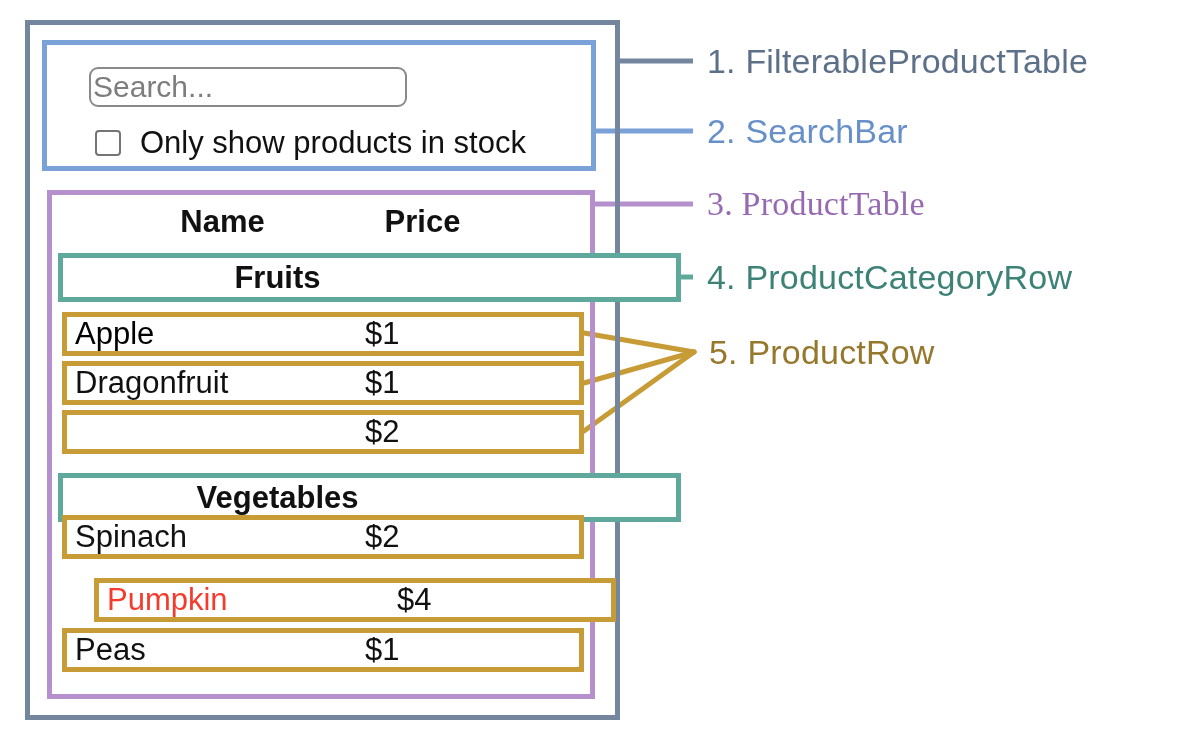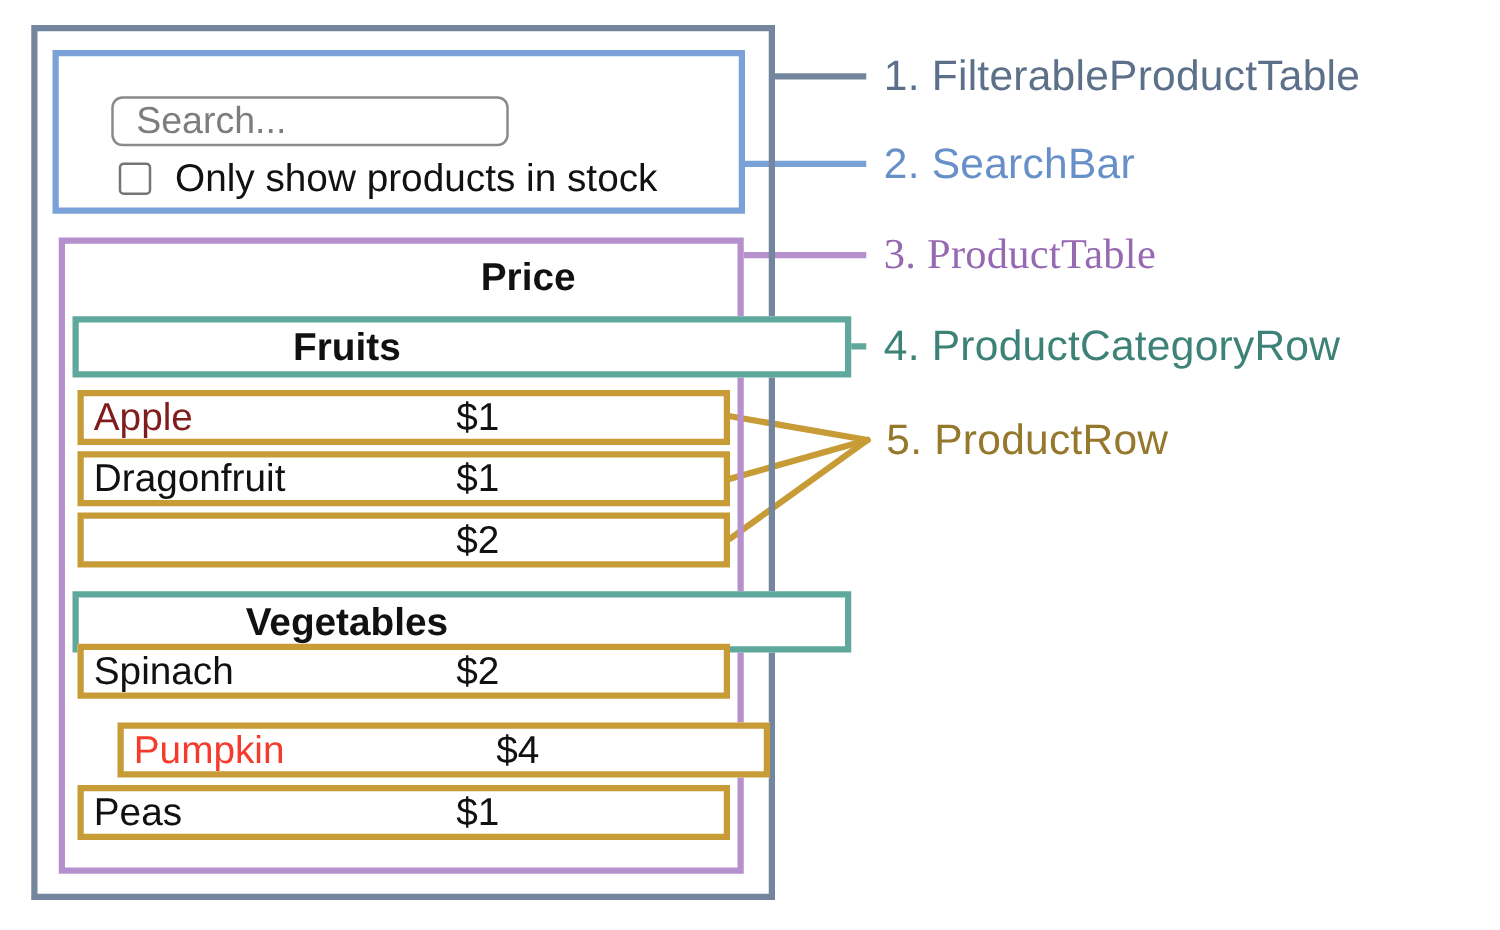--- a/index.html
+++ b/index.html
@@ -8,24 +8,24 @@
     font-family:"Liberation Sans", sans-serif;color:#111;
   }
   .abs{position:absolute;box-sizing:border-box;}
 
   
   .outer-box{left:25px;top:20px;width:595px;height:700px;border:5px solid #74859e;}
   .search-box{left:42px;top:40px;width:554px;height:131px;border:5px solid #7aa2d8;}
   .product-box{left:47px;top:190px;width:548px;height:509px;border:5px solid #b690cc;}
 
   .search-input{
-    left:89px;top:77px;width:318px;height:40px;
+    left:89px;top:67px;width:318px;height:40px;
     border:2px solid #8a8a8a;border-radius:9px;background:#fff;
     font-family:"Liberation Sans", sans-serif;font-size:30px;color:#333;
-    padding:0 0 0 18px;outline:none;
+    padding:0 0 0 2px;outline:none;
   }
   .search-input::placeholder{color:#7d7d7d;opacity:1;}
 
   .checkbox{
     left:95px;top:130px;width:26px;height:26px;
     border:2px solid #757575;border-radius:4px;background:#fff;cursor:pointer;
   }
   .checkbox-label{left:140px;top:127px;font-size:31px;line-height:32px;color:#111;white-space:nowrap;}
 
   .col-header{top:205px;font-size:31px;font-weight:bold;text-align:center;line-height:34px;}
@@ -69,29 +69,30 @@
   </svg>
 
   <div class="abs outer-box"></div>
 
   <div class="abs search-box"></div>
   <input class="abs search-input" type="text" placeholder="Search..." style="">
   <span class="abs checkbox"></span>
   <span class="abs checkbox-label">Only show products in stock</span>
 
   <div class="abs product-box"></div>
+  <div class="abs col-header name">Name</div>
   <div class="abs col-header price">Price</div>
 
   <div class="abs category-row cat-fruits">
     <div class="cat-label">Fruits</div>
   </div>
 
   <div class="abs product-row row-0">
     <div class="row-inner">
-      <span class="p-name" style="color: #7f1d1d;">Apple</span>
+      <span class="p-name" style="color: #000000;">Apple</span>
       <span class="p-price">$1</span>
     </div>
   </div>
   <div class="abs product-row row-1">
     <div class="row-inner">
       <span class="p-name" style="color: rgb(17, 17, 17);">Dragonfruit</span>
       <span class="p-price">$1</span>
     </div>
   </div>
   <div class="abs product-row row-2">

